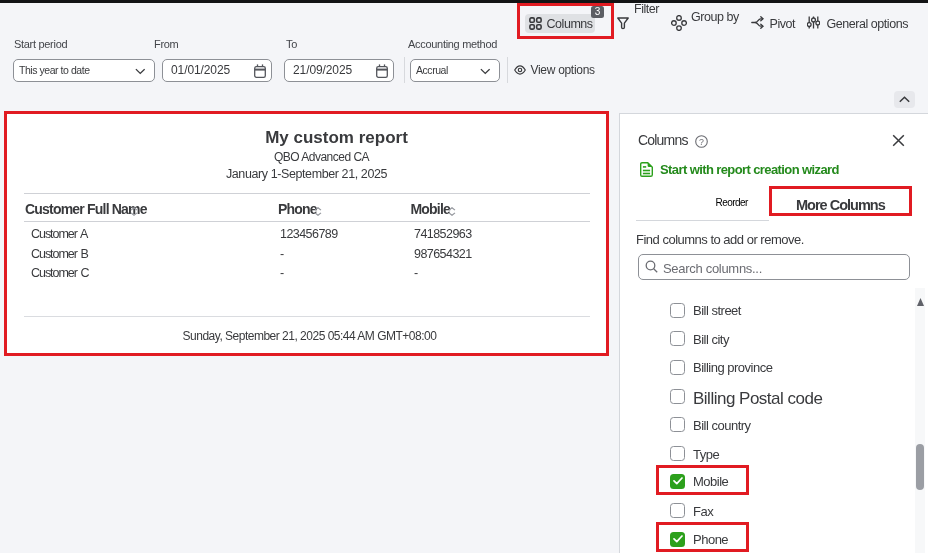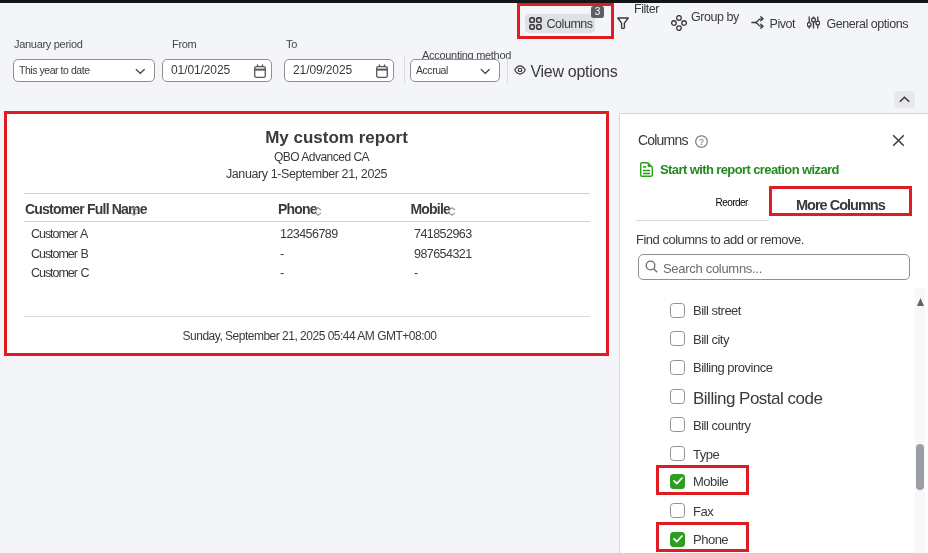--- a/index.html
+++ b/index.html
@@ -61,28 +61,28 @@
     <line x1="2.2" y1="0.5" x2="2.2" y2="12.5"></line>
     <line x1="6.5" y1="0.5" x2="6.5" y2="12.5"></line>
     <line x1="10.8" y1="0.5" x2="10.8" y2="12.5"></line>
   </g>
   <circle cx="2.2" cy="8.6" r="1.9" fill="#f4f5f8" stroke="#393a3d" stroke-width="1.3"></circle>
   <circle cx="6.5" cy="3.9" r="1.9" fill="#f4f5f8" stroke="#393a3d" stroke-width="1.3"></circle>
   <circle cx="10.8" cy="7" r="1.9" fill="#f4f5f8" stroke="#393a3d" stroke-width="1.3"></circle>
 </svg>
 <div class="abs t1" style="left:826.5px;top:17px;">General options</div>
 
-<div class="abs lbl" style="left:14px;top:38px;">January period</div>
+<div class="abs lbl" style="left:14px;top:38px;">Start period</div>
 <div class="abs inp" style="left:13px;top:58.5px;width:142px;">This year to date
   <svg class="abs" style="right:9px;top:8.5px;" width="10.5" height="6.5" viewBox="0 0 11 7">
       <path d="M0.8 1.2 L5.5 5.8 L10.2 1.2" fill="none" stroke="#393a3d" stroke-width="1.4"></path>
     </svg>
 </div>
 
-<div class="abs lbl" style="left:172px;top:38px;">From</div>
+<div class="abs lbl" style="left:154px;top:38px;">From</div>
 <div class="abs inp" style="left:162px;top:58.5px;width:110px;font-size:12px;letter-spacing:-0.1px;padding-left:8px;">01/01/2025
   <svg class="abs" style="right:5px;top:4px;" width="12" height="14" viewBox="0 0 12 14">
     <rect x="0.7" y="2.6" width="10.6" height="10.7" rx="1.6" fill="none" stroke="#54565c" stroke-width="1.3"></rect>
     <line x1="0.7" y1="5.6" x2="11.3" y2="5.6" stroke="#54565c" stroke-width="2"></line>
     <line x1="3.5" y1="0.4" x2="3.5" y2="3" stroke="#54565c" stroke-width="1.3"></line>
     <line x1="8.5" y1="0.4" x2="8.5" y2="3" stroke="#54565c" stroke-width="1.3"></line>
   </svg>
 </div>
 
 <div class="abs lbl" style="left:286px;top:38px;">To</div>
@@ -90,34 +90,34 @@
   <svg class="abs" style="right:5px;top:4px;" width="12" height="14" viewBox="0 0 12 14">
     <rect x="0.7" y="2.6" width="10.6" height="10.7" rx="1.6" fill="none" stroke="#54565c" stroke-width="1.3"></rect>
     <line x1="0.7" y1="5.6" x2="11.3" y2="5.6" stroke="#54565c" stroke-width="2"></line>
     <line x1="3.5" y1="0.4" x2="3.5" y2="3" stroke="#54565c" stroke-width="1.3"></line>
     <line x1="8.5" y1="0.4" x2="8.5" y2="3" stroke="#54565c" stroke-width="1.3"></line>
   </svg>
 </div>
 
 <div class="abs" style="left:404px;top:57px;width:1px;height:26px;background:#d7d9dd;"></div>
 
-<div class="abs lbl" style="left:422px;top:38px;margin-top:11px;">Accounting method</div>
+<div class="abs lbl" style="left:408px;top:38px;">Accounting method</div>
 <div class="abs inp" style="left:410px;top:58.5px;width:90px;">Accrual
   <svg class="abs" style="right:9px;top:8.5px;" width="10.5" height="6.5" viewBox="0 0 11 7">
       <path d="M0.8 1.2 L5.5 5.8 L10.2 1.2" fill="none" stroke="#393a3d" stroke-width="1.4"></path>
     </svg>
 </div>
 
 <div class="abs" style="left:507px;top:57px;width:1px;height:26px;background:#d7d9dd;"></div>
 
 <svg class="abs" style="left:513.5px;top:64.5px;" width="12" height="10" viewBox="0 0 13 11">
   <path d="M0.7 5.5 C2.8 2 4.8 1 6.5 1 C8.2 1 10.2 2 12.3 5.5 C10.2 9 8.2 10 6.5 10 C4.8 10 2.8 9 0.7 5.5 Z" fill="none" stroke="#393a3d" stroke-width="1.3"></path>
   <circle cx="6.5" cy="5.5" r="1.9" fill="none" stroke="#393a3d" stroke-width="1.3"></circle>
 </svg>
-<div class="abs" style="left:530.5px;top:62.5px;font-size:16px;letter-spacing:-0.3px;">View options</div>
+<div class="abs" style="left:530.5px;top:62.5px;font-size:12px;letter-spacing:-0.3px;">View options</div>
 
 <div class="abs" style="left:894px;top:91px;width:21px;height:17px;background:#e7e8ec;border-radius:4px;"></div>
 <svg class="abs" style="left:899px;top:96px;" width="11" height="7" viewBox="0 0 11 7">
     <path d="M0.8 5.8 L5.5 1.2 L10.2 5.8" fill="none" stroke="#393a3d" stroke-width="1.5"></path>
   </svg>
 
 <div class="abs" style="left:4px;top:111px;width:605px;height:245px;background:#fff;border:3px solid #e11b22;"></div>
 <div class="abs" style="left:7px;top:128px;width:659px;text-align:center;font-size:17px;font-weight:bold;letter-spacing:0;">My custom report</div>
 <div class="abs" style="left:7px;top:150px;width:629px;text-align:center;font-size:12px;letter-spacing:-0.5px;">QBO Advanced CA</div>
 <div class="abs" style="left:7px;top:166.5px;width:599px;text-align:center;font-size:12.5px;letter-spacing:-0.4px;">January 1-September 21, 2025</div>

